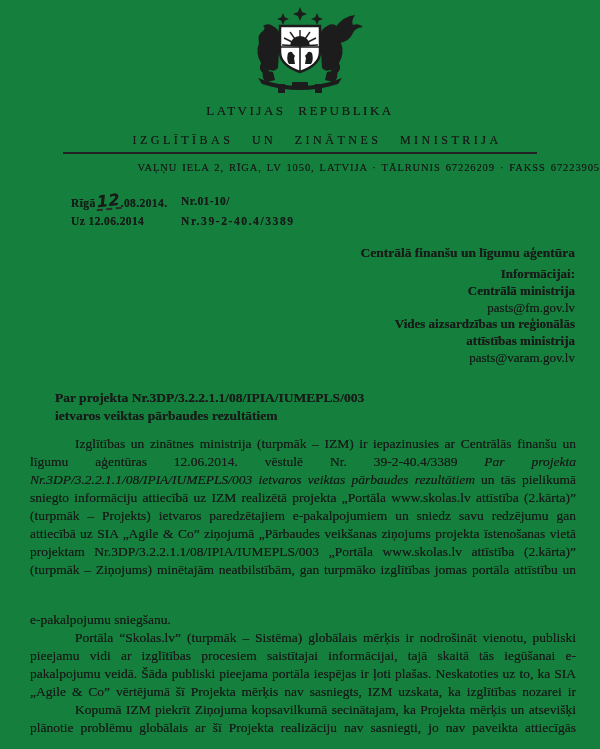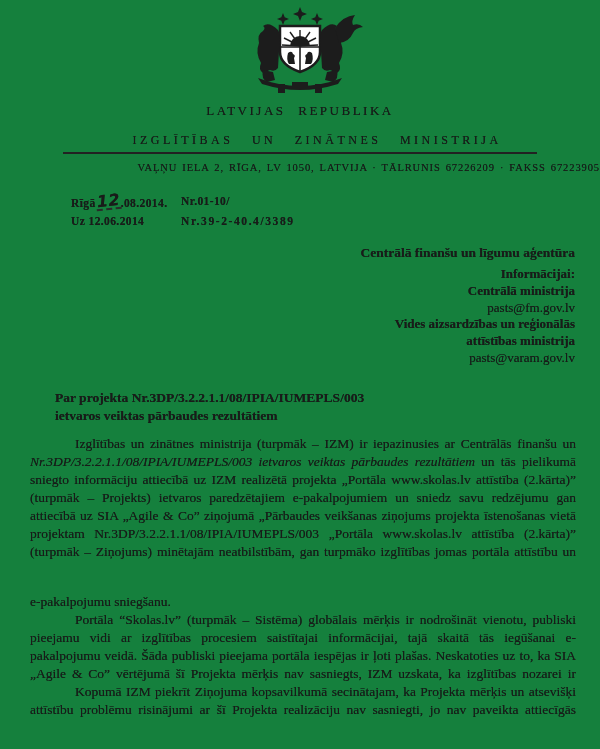--- a/index.html
+++ b/index.html
@@ -136,28 +136,29 @@
       </div>
   </div>
 
   <div class="subject">
       <div class="subject-line">Par projekta Nr.3DP/3.2.2.1.1/08/IPIA/IUMEPLS/003</div>
       <div class="subject-line">ietvaros veiktas pārbaudes rezultātiem</div>
     </div>
 
   <div class="letter-body">
       <div class="bline indent"><span>Izglītības un zinātnes ministrija (turpmāk – IZM) ir iepazinusies ar Centrālās finanšu un</span></div>
+      <div class="bline"><span>līgumu aģentūras 12.06.2014. vēstulē Nr. 39-2-40.4/3389 </span><span class="it">Par projekta</span></div>
       <div class="bline"><span class="it">Nr.3DP/3.2.2.1.1/08/IPIA/IUMEPLS/003 ietvaros veiktas pārbaudes rezultātiem</span><span> un tās pielikumā</span></div>
       <div class="bline"><span>sniegto informāciju attiecībā uz IZM realizētā projekta „Portāla www.skolas.lv attīstība (2.kārta)”</span></div>
       <div class="bline"><span>(turpmāk – Projekts) ietvaros paredzētajiem e-pakalpojumiem un sniedz savu redzējumu gan</span></div>
       <div class="bline"><span>attiecībā uz SIA „Agile &amp; Co” ziņojumā „Pārbaudes veikšanas ziņojums projekta īstenošanas vietā</span></div>
       <div class="bline"><span>projektam Nr.3DP/3.2.2.1.1/08/IPIA/IUMEPLS/003 „Portāla www.skolas.lv attīstība (2.kārta)”</span></div>
       <div class="bline"><span>(turpmāk – Ziņojums) minētajām neatbilstībām, gan turpmāko izglītības jomas portāla attīstību un</span></div>
       <div class="bline last"><span>e-pakalpojumu sniegšanu.</span></div>
       <div class="bline indent"><span>Portāla “Skolas.lv” (turpmāk – Sistēma) globālais mērķis ir nodrošināt vienotu, publiski</span></div>
       <div class="bline"><span>pieejamu vidi ar izglītības procesiem saistītajai informācijai, tajā skaitā tās iegūšanai e-</span></div>
       <div class="bline"><span>pakalpojumu veidā. Šāda publiski pieejama portāla iespējas ir ļoti plašas. Neskatoties uz to, ka SIA</span></div>
       <div class="bline"><span>„Agile &amp; Co” vērtējumā šī Projekta mērķis nav sasniegts, IZM uzskata, ka izglītības nozarei ir</span></div>
       <div class="bline indent"><span>Kopumā IZM piekrīt Ziņojuma kopsavilkumā secinātajam, ka Projekta mērķis un atsevišķi</span></div>
-      <div class="bline"><span>attīstību problēmu risinājumi ar šī Projekta realizāciju nav sasniegti, jo nav paveikta attiecīgās</span></div>
+      <div class="bline"><span>plānotie problēmu globālais ar šī Projekta realizāciju nav sasniegti, jo nav paveikta attiecīgās</span></div>
     </div>
 
 </div>
 
 </body></html>

